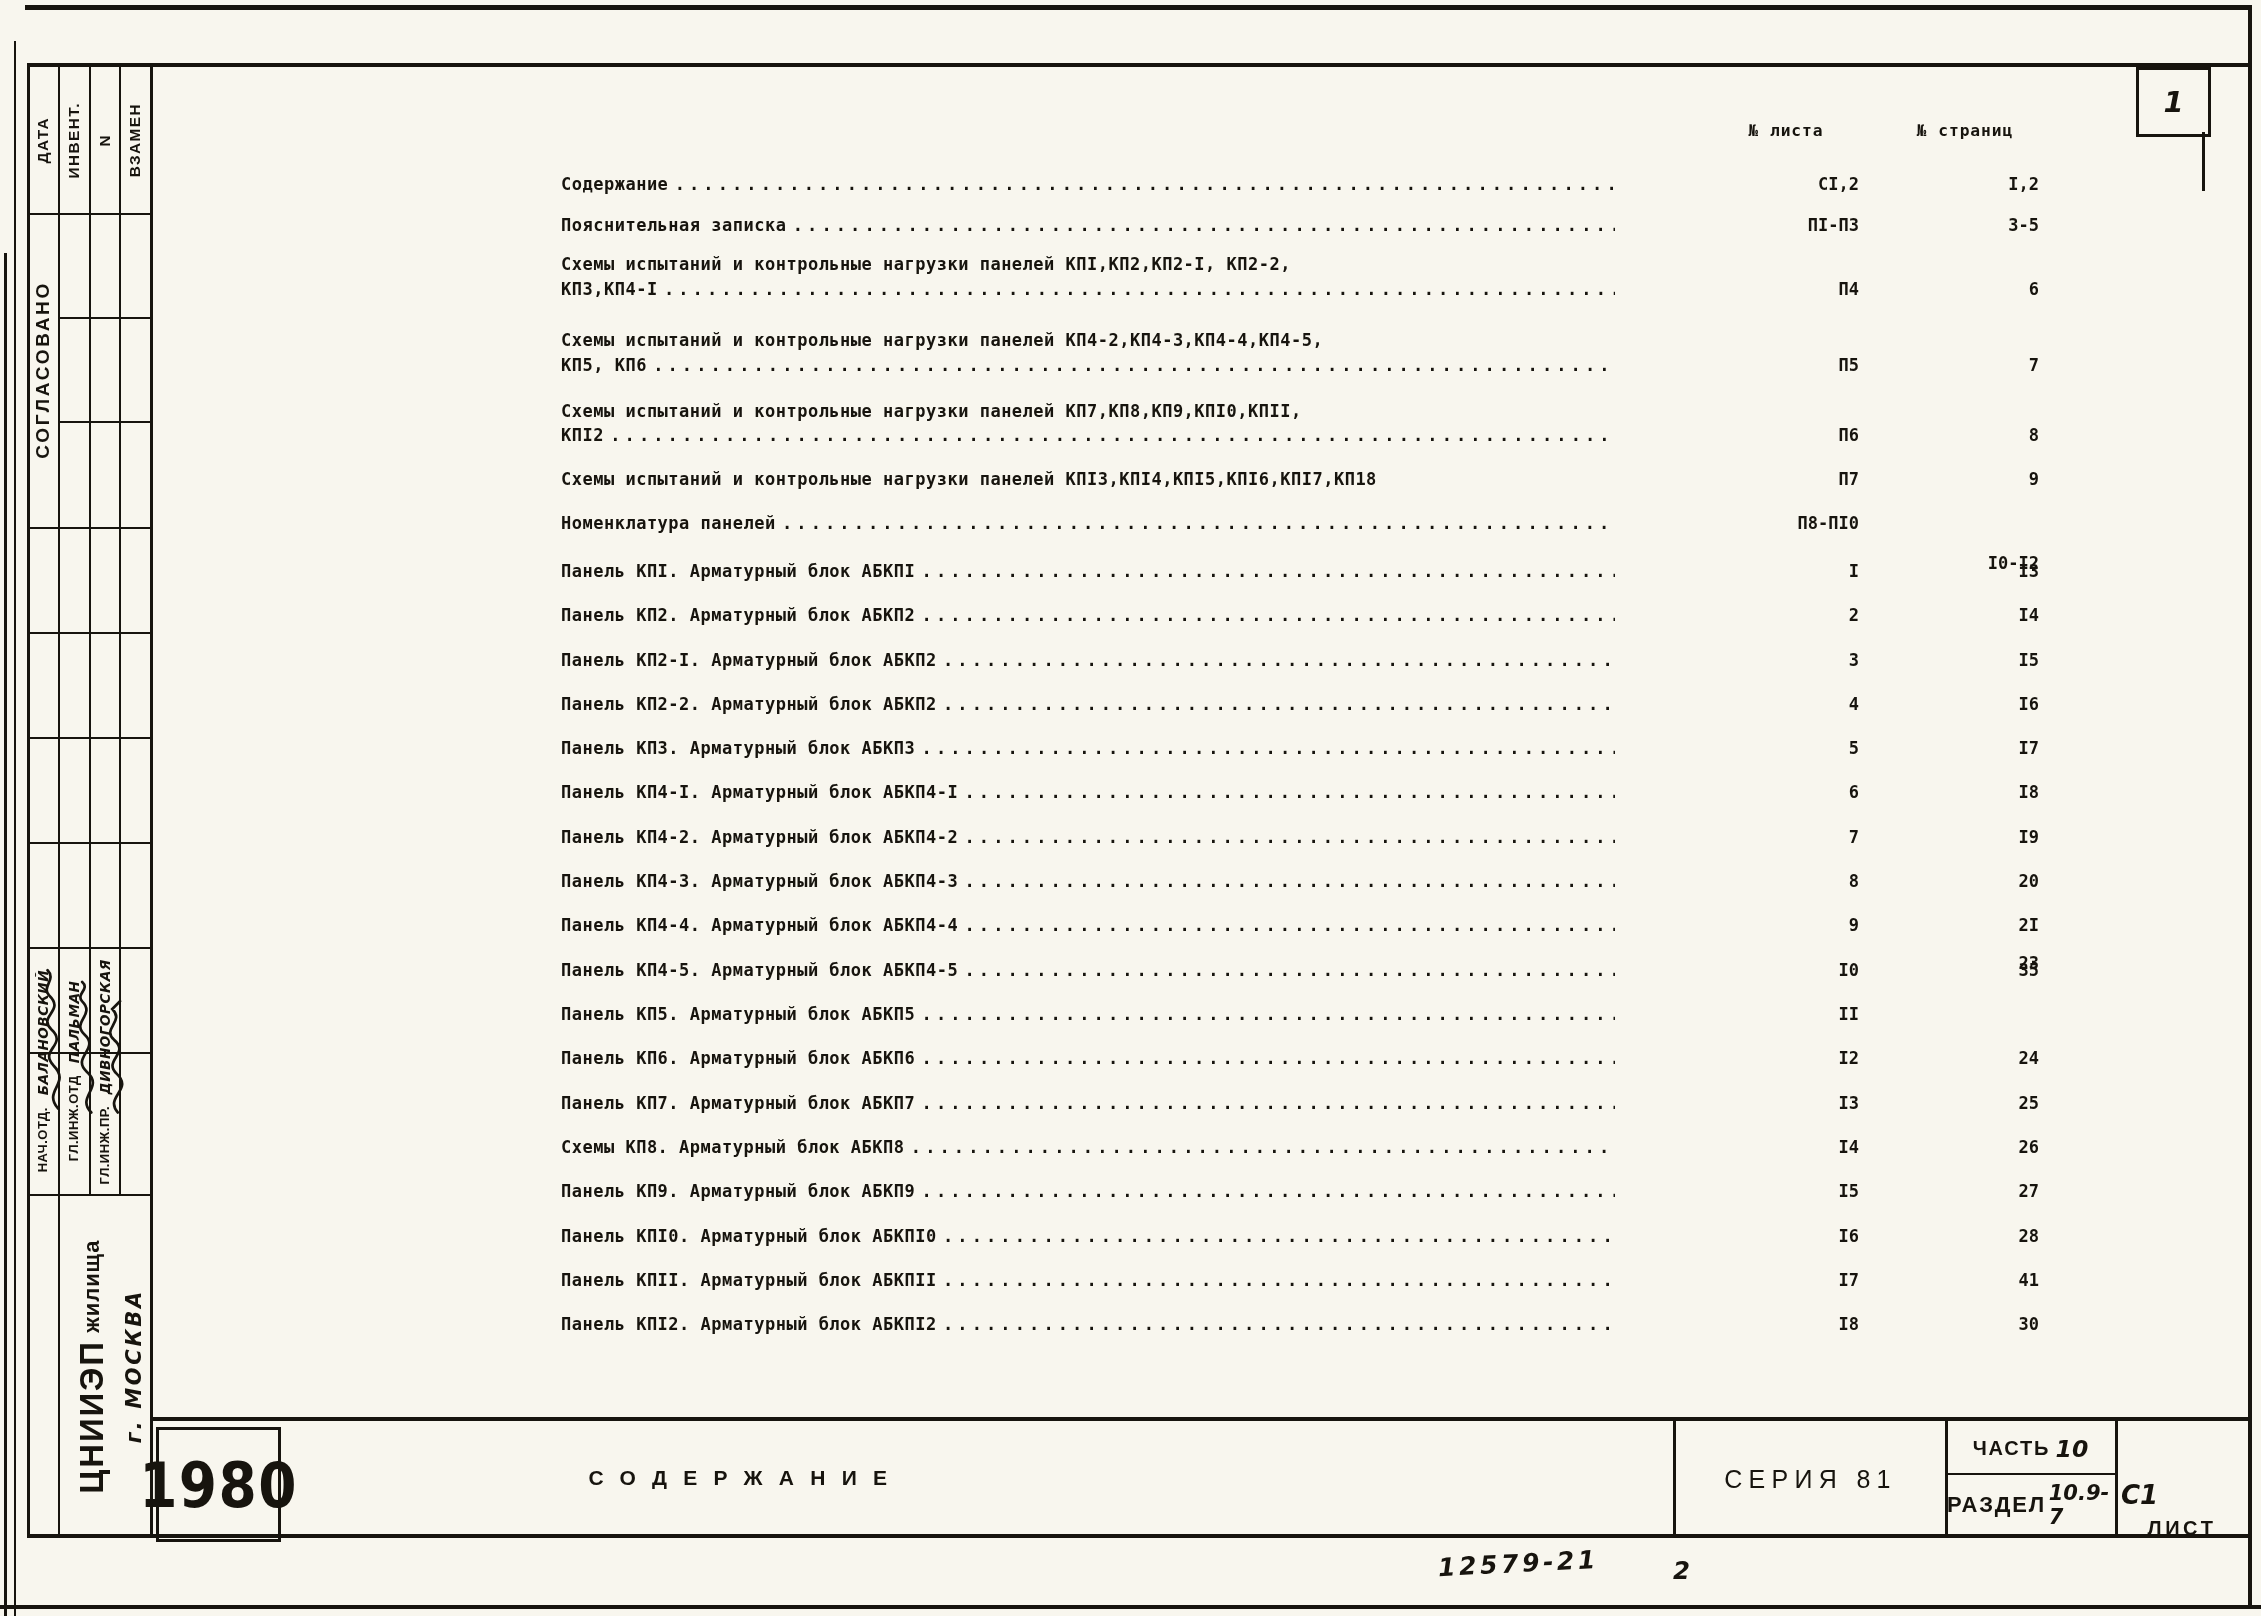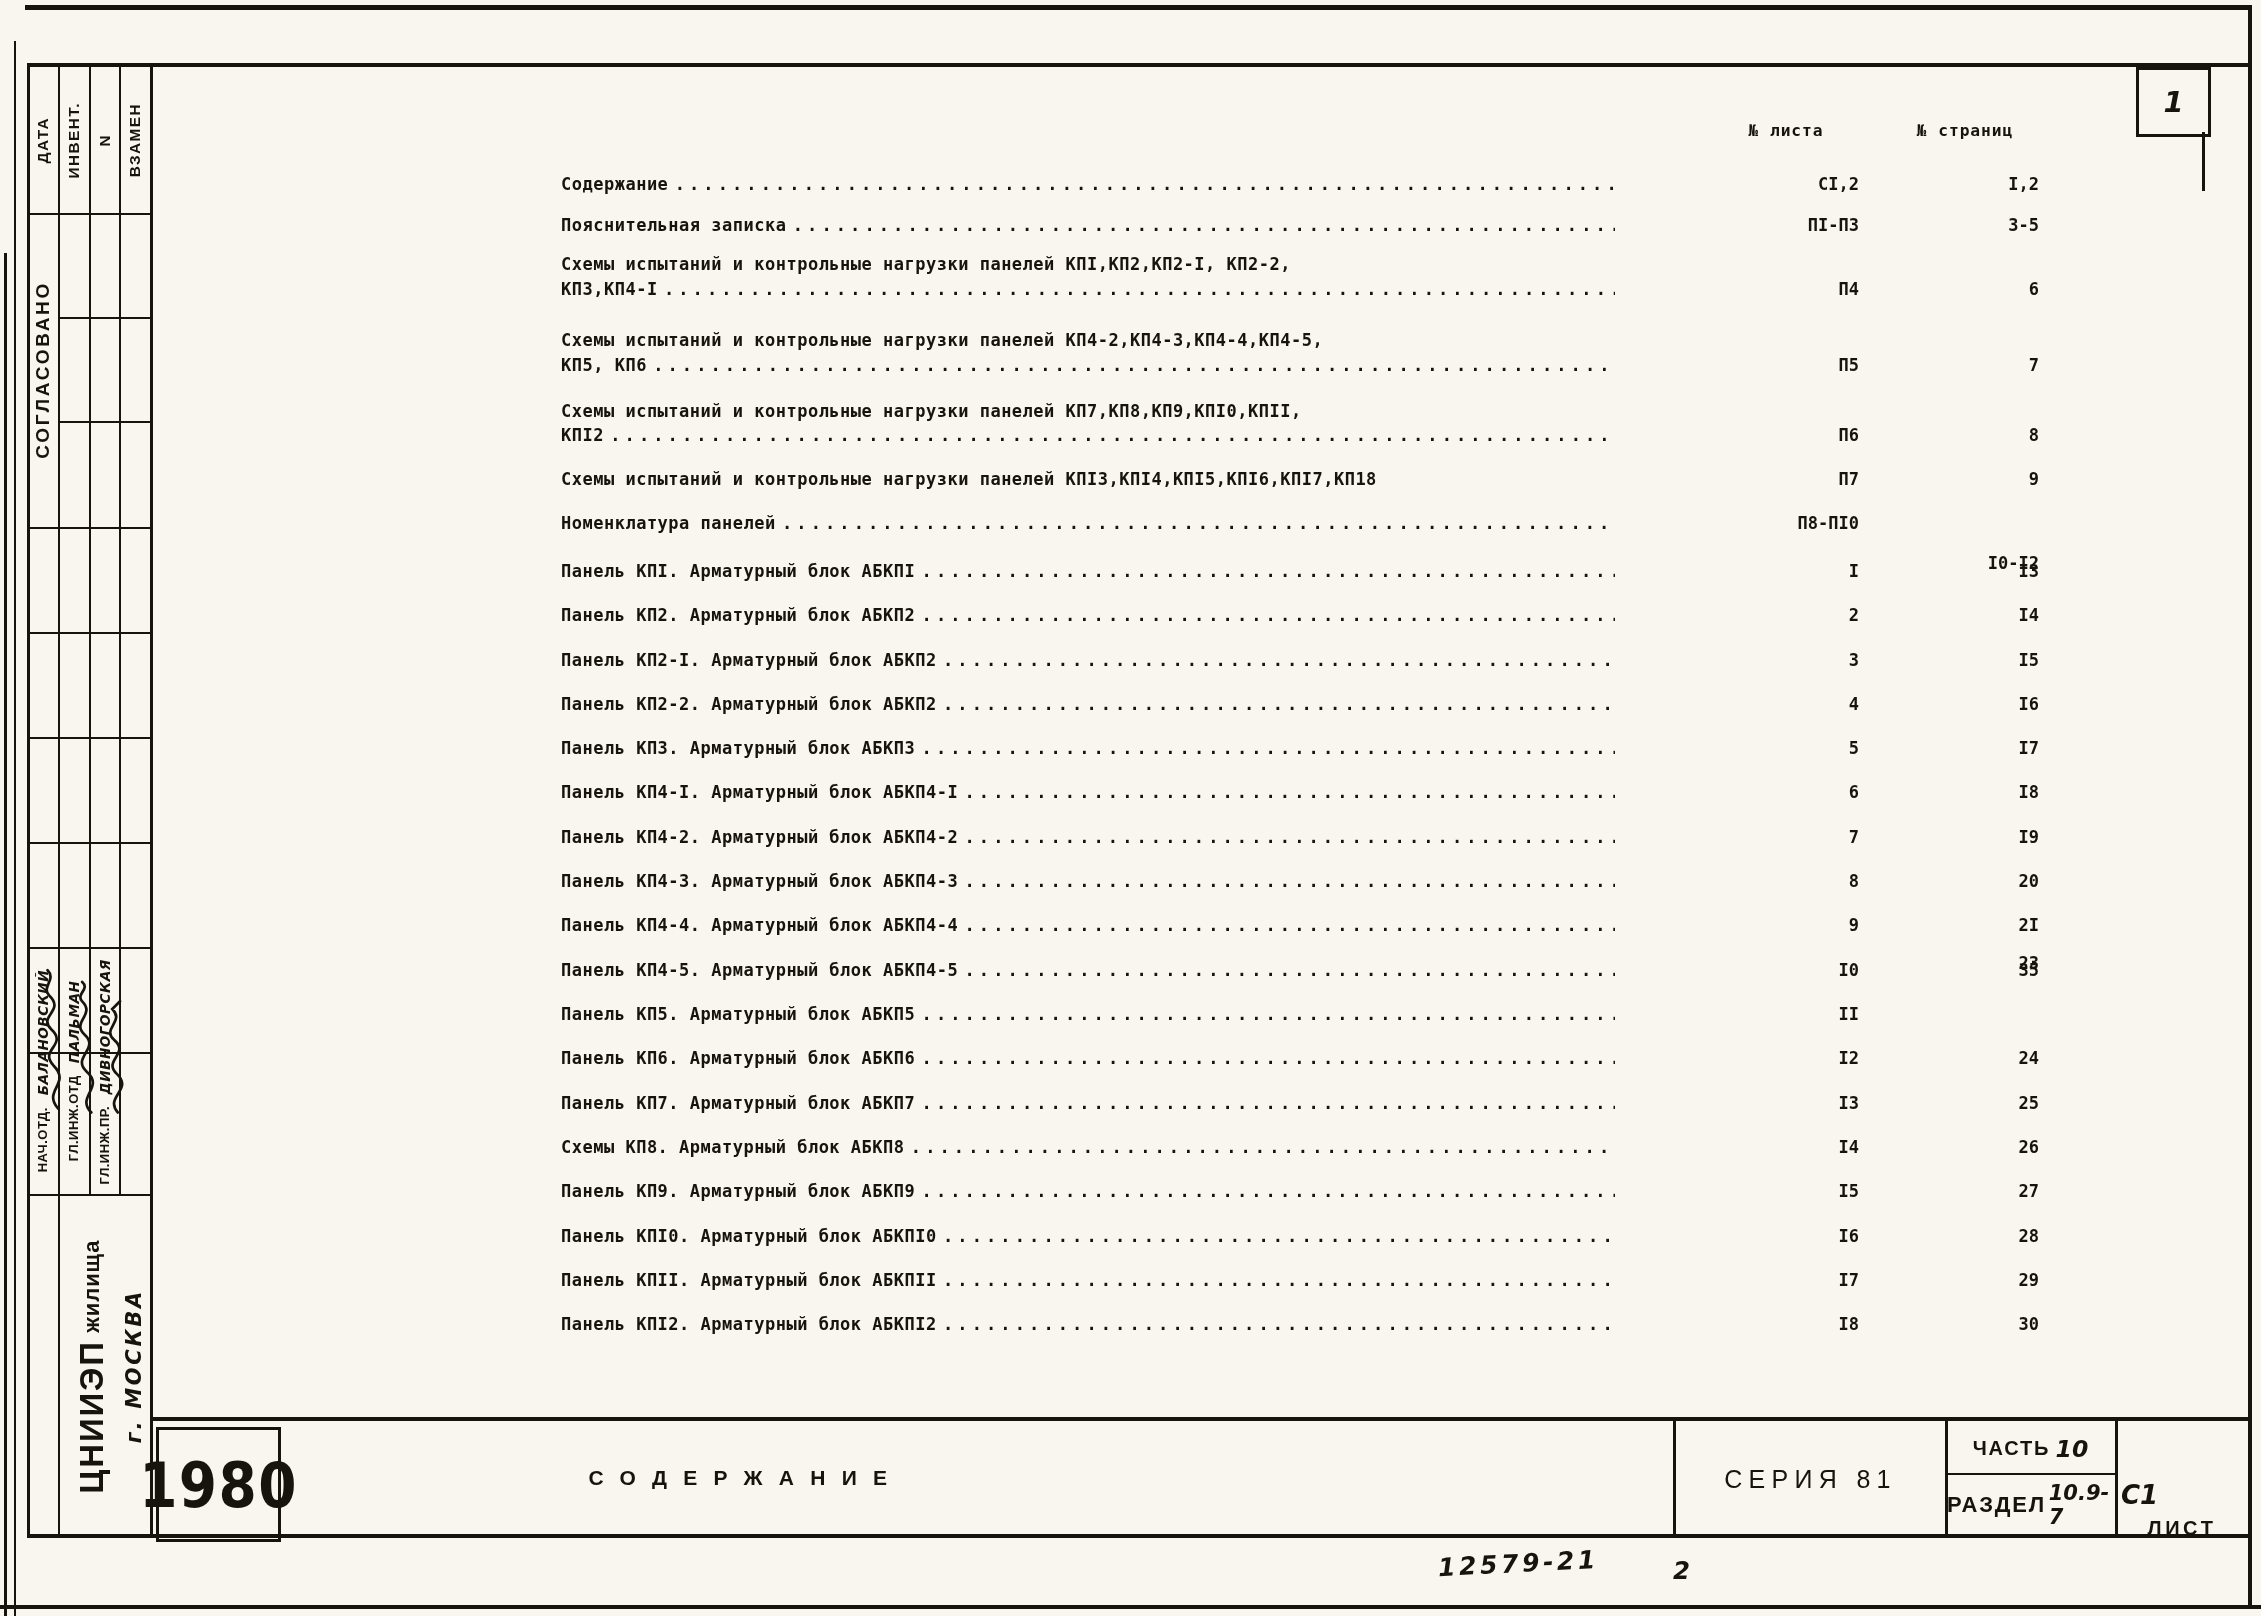--- a/index.html
+++ b/index.html
@@ -194,21 +194,21 @@
       <span class="cell cell-sheet" style="top: 1136px;">I4</span>
       <span class="cell cell-pages" style="top: 1136px;">26</span>
       <div class="tline" style="top: 1180px;"><span>Панель КП9.  Арматурный блок АБКП9</span><span class="dots">......................................................................................................................................................</span></div>
       <span class="cell cell-sheet" style="top: 1180px;">I5</span>
       <span class="cell cell-pages" style="top: 1180px;">27</span>
       <div class="tline" style="top: 1225px;"><span>Панель КПI0. Арматурный блок АБКПI0</span><span class="dots">......................................................................................................................................................</span></div>
       <span class="cell cell-sheet" style="top: 1225px;">I6</span>
       <span class="cell cell-pages" style="top: 1225px;">28</span>
       <div class="tline" style="top: 1269px;"><span>Панель КПII. Арматурный блок АБКПII</span><span class="dots">......................................................................................................................................................</span></div>
       <span class="cell cell-sheet" style="top: 1269px;">I7</span>
-      <span class="cell cell-pages" style="top: 1269px;">29</span>
+      <span class="cell cell-pages" style="top: 1269px;">41</span>
       <div class="tline" style="top: 1313px;"><span>Панель КПI2. Арматурный блок АБКПI2</span><span class="dots">......................................................................................................................................................</span></div>
       <span class="cell cell-sheet" style="top: 1313px;">I8</span>
       <span class="cell cell-pages" style="top: 1313px;">30</span>
     </div>
 
   <div class="hl" style="left:150px;top:1417px;width:2100px;height:3.6px;"></div>
   <div class="hl" style="left:27px;top:1534px;width:2223px;height:3.6px;"></div>
   <div class="vl" style="left:1673px;top:1417px;width:2.7px;height:121px;"></div>
   <div class="vl" style="left:1945px;top:1417px;width:2.7px;height:121px;"></div>
   <div class="vl" style="left:2115px;top:1417px;width:2.7px;height:121px;"></div>

